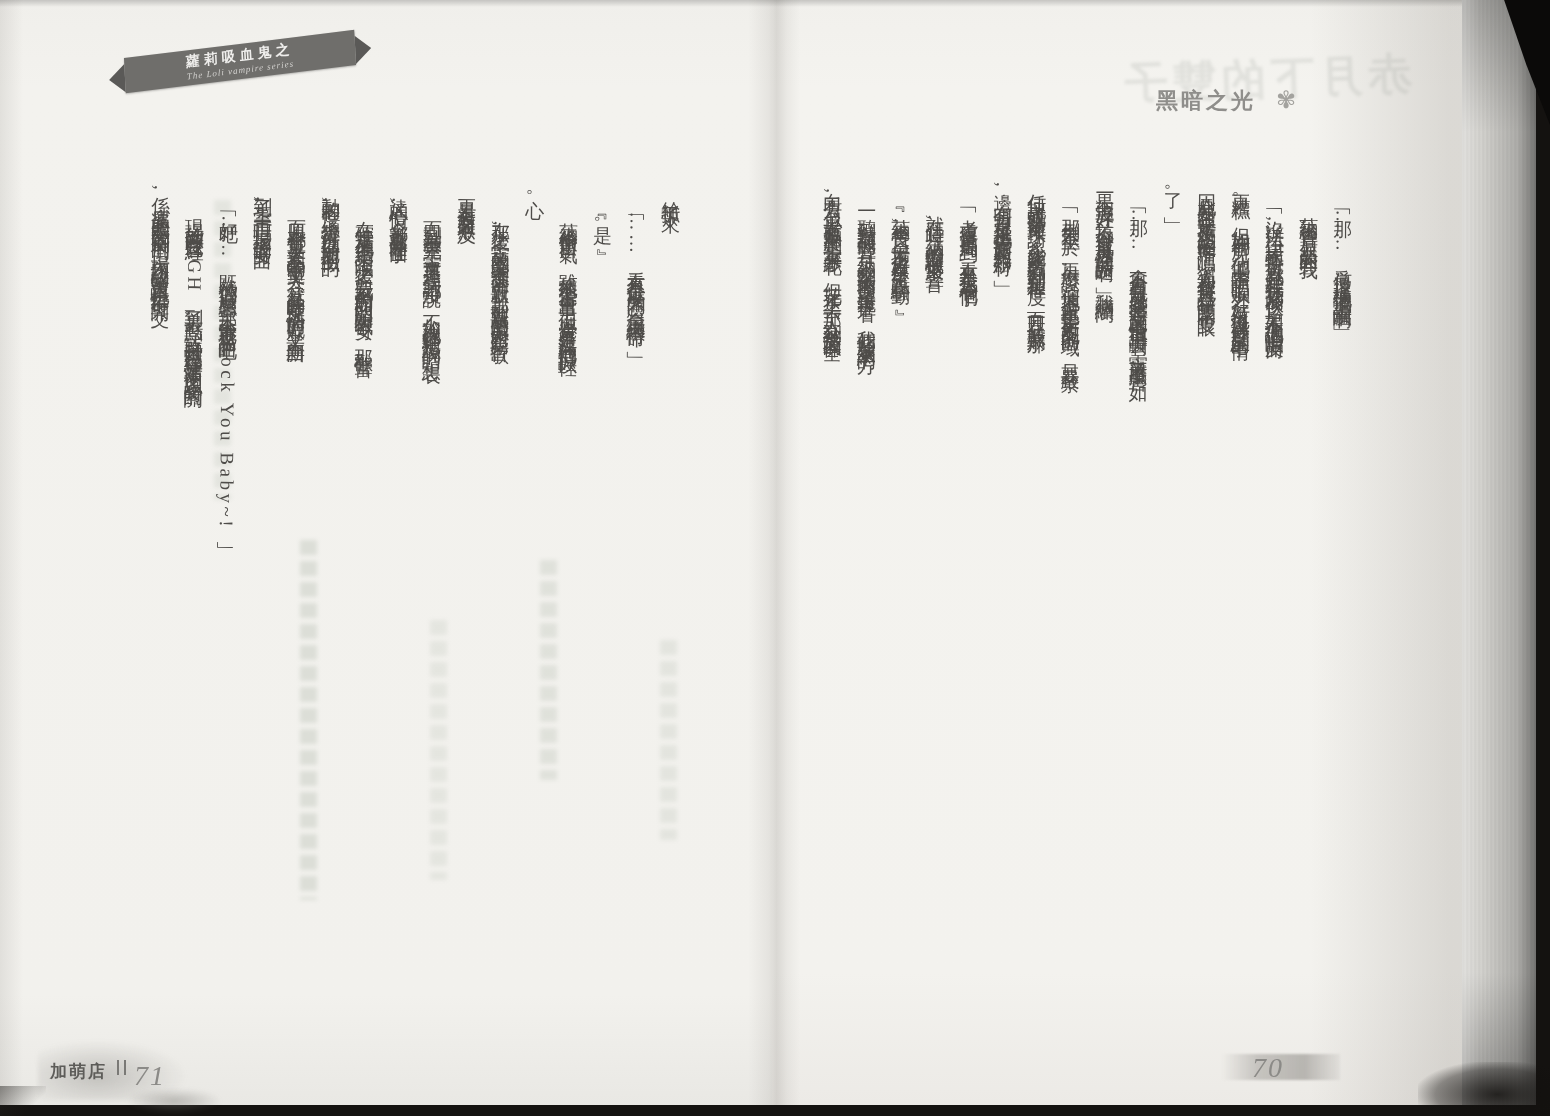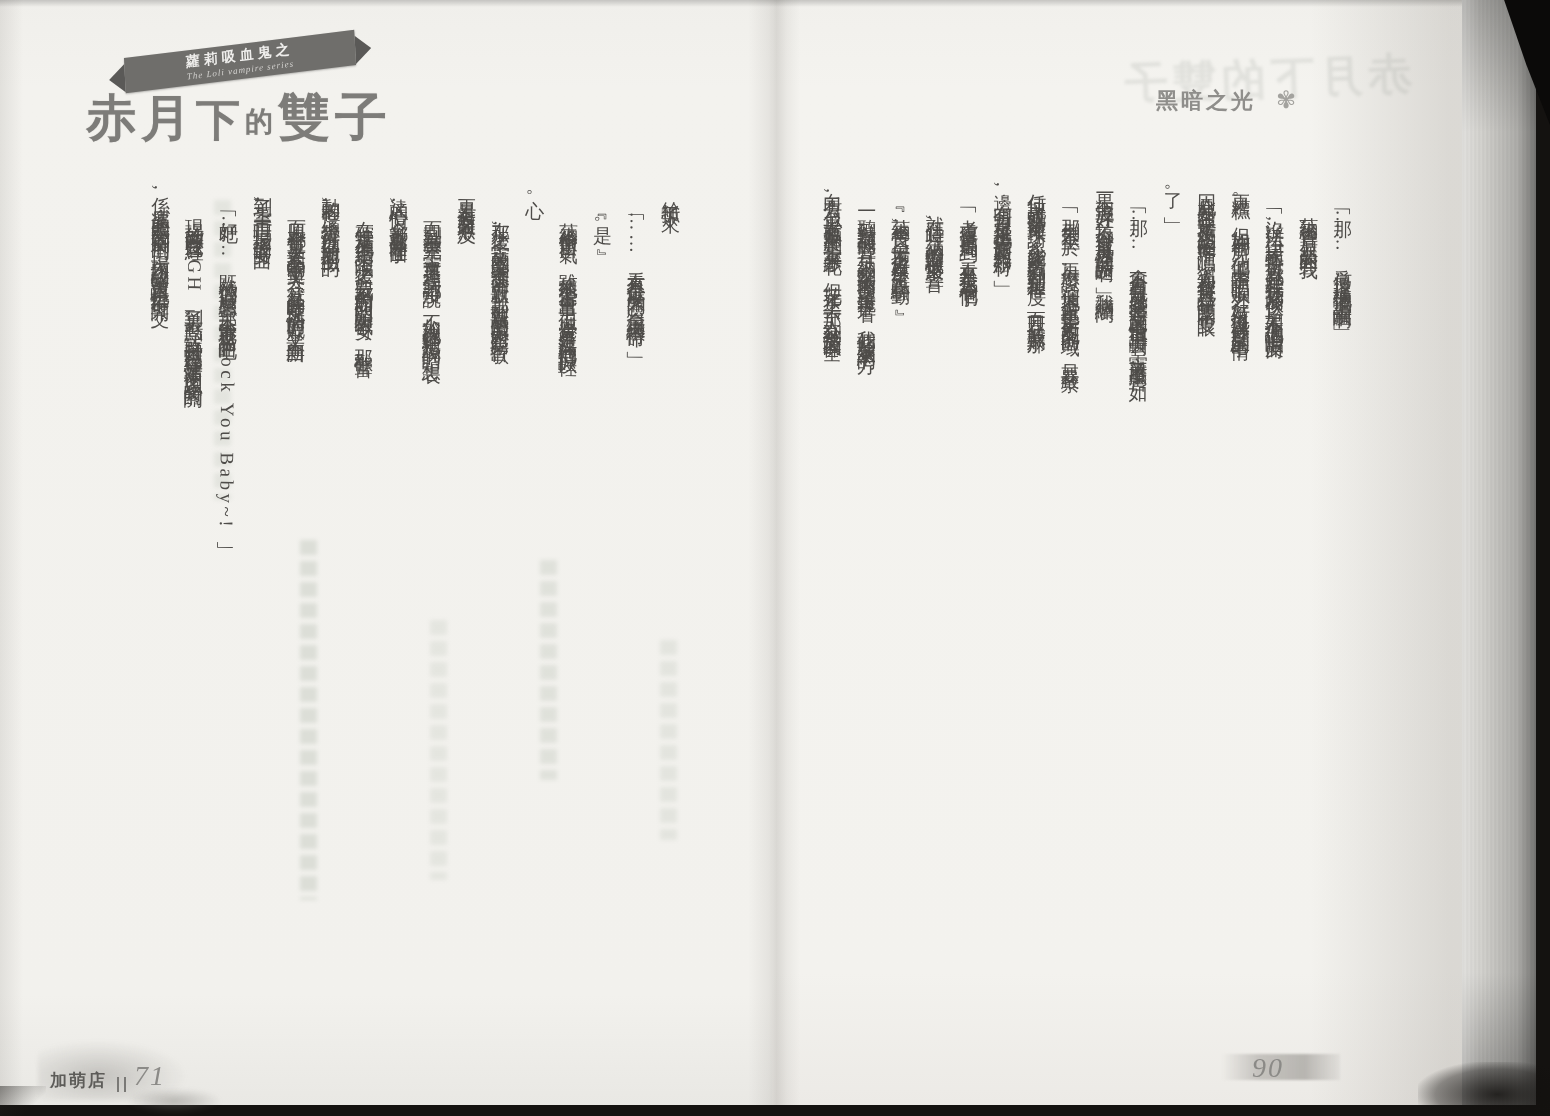--- a/index.html
+++ b/index.html
@@ -58,21 +58,21 @@
   .logo-title .p2 { font-size:44px; }
   .logo-title .p3 { font-size:28px; vertical-align:4px; }
   .logo-title .p4 { font-size:52px; }
 
   
   .chapter-header { position:absolute; left:1156px; top:86px; font-size:22px; letter-spacing:3px;
     color:#8f8e8b; font-weight:bold; }
   .rosette { position:absolute; left:1276px; top:86px; font-size:24px; color:#a3a29e; }
 
   
-  .footer-left { position:absolute; left:50px; top:1060px; display:flex; align-items:flex-end; }
+  .footer-left { position:absolute; left:50px; top:1060px; display:flex; align-items:flex-start; }
   .footer-left .label { font-size:17px; letter-spacing:2px; color:#5d5c59; font-weight:bold; font-family:"Liberation Sans",sans-serif; }
   .footer-divider { display:inline-block; width:9px; height:15px; margin:0 8px 0 10px;
     border-left:2px solid #7a7976; border-right:2px solid #7a7976; }
   .pagenum { font-style:italic; font-size:28px; color:#8b8a87; letter-spacing:2px; }
   .footer-right { position:absolute; left:1252px; top:1052px; }
   .smudge-70 { position:absolute; left:1222px; top:1054px; width:118px; height:26px;
     background:linear-gradient(90deg,rgba(150,147,142,0) 0%,rgba(150,147,142,.45) 30%,rgba(130,127,122,.5) 70%,rgba(150,147,142,.1) 100%);
     filter:blur(1px); }
   .smudge-71 { position:absolute; left:38px; top:1040px; width:150px; height:60px;
     background:radial-gradient(ellipse at 40% 60%,rgba(120,118,114,.35),rgba(120,118,114,0) 70%); filter:blur(2px); }
@@ -95,21 +95,20 @@
 <body>
 
 <div class="scan">
 
   <div class="page page-left">
     <div class="logo-block">
       <div class="ribbon">
         <span class="cn">蘿莉吸血鬼之</span>
         <span class="en">The Loli vampire series</span>
       </div>
-      <div class="logo-title"><span class="p1">赤月</span><span class="p2">下</span><span class="p3">的</span><span class="p4">雙子</span></div>
     </div>
 
     <div class="ghost-col g5"></div>
     <div class="ghost-col g6"></div>
     <div class="ghost-col g7"></div>
     <div class="ghost-col g8"></div>
     <div class="ghost-col g9"></div>
   </div>
 
   <div class="page page-right">
@@ -163,21 +162,21 @@
 
   <div class="smudge-71"></div>
   <div class="smudge-bl"></div>
   <div class="footer-left">
     <span class="label">加萌店</span>
     <span class="footer-divider"></span>
     <span class="pagenum">71</span>
   </div>
   <div class="smudge-70"></div>
   <div class="footer-right">
-    <span class="pagenum">90</span>
+    <span class="pagenum">70</span>
   </div>
 
   <div class="gutter"></div>
   <div class="fore-edge"></div>
   <div class="corner-tr"></div>
   <div class="corner-br"></div>
   <div class="corner-bl"></div>
   <div class="top-shadow"></div>
 </div>
 

